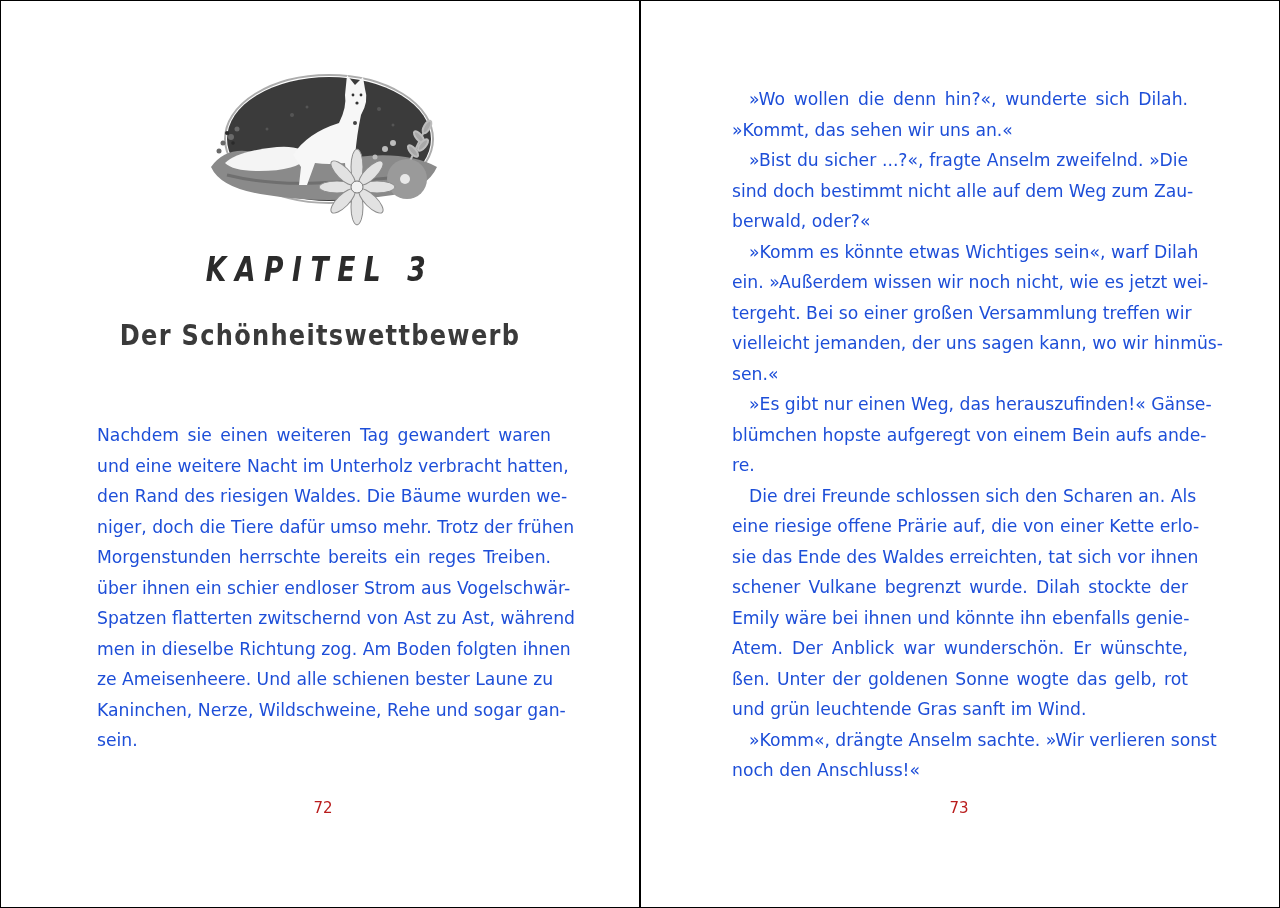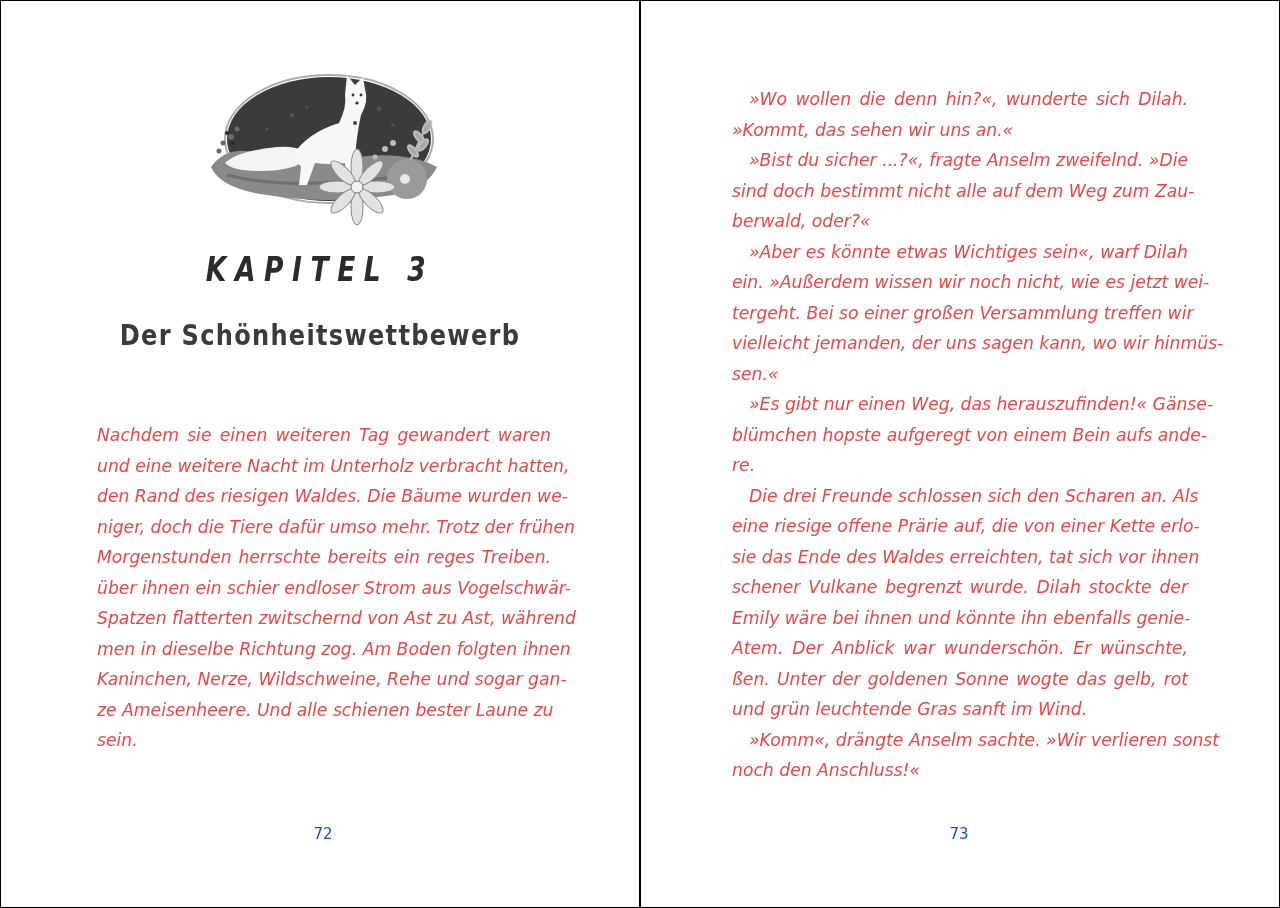--- a/index.html
+++ b/index.html
@@ -76,22 +76,21 @@
       color: #3a3a3a;
       transform: scaleX(0.86);
       transform-origin: center;
     }
 
     .body-text {
       position: absolute;
       font-family: "DejaVu Sans", sans-serif;
       font-size: 17.2px;
       line-height: 30.5px;
-      color: #ef4444;
-      font-style: italic;
+      color: #1d4ed8;
     }
     .body-left {
       left: 96px;
       top: 419px;
       width: 454px;
     }
     .body-right {
       left: 91px;
       top: 83px;
       width: 456px;
@@ -105,24 +104,24 @@
     }
     .line.last {
       text-align-last: left;
     }
     .line.indent {
       padding-left: 17px;
     }
 
     .page-number {
       position: absolute;
-      top: 824px;
+      top: 798px;
       font-family: "DejaVu Sans", sans-serif;
       font-size: 15px;
-      color: #1d4ed8;
+      color: #b91c1c;
       text-align: center;
       width: 60px;
     }
     .page-left .page-number { left: 292px; }
     .page-right .page-number { left: 288px; }
   </style>
 </head>
 <body>
 
 <div class="spread">
@@ -204,38 +203,38 @@
 
     <div class="body-text body-left">
       <span class="line">Nachdem sie einen weiteren Tag gewandert waren</span>
       <span class="line">und eine weitere Nacht im Unterholz verbracht hatten,</span>
       <span class="line">den Rand des riesigen Waldes. Die Bäume wurden we-</span>
       <span class="line">niger, doch die Tiere dafür umso mehr. Trotz der frühen</span>
       <span class="line">Morgenstunden herrschte bereits ein reges Treiben.</span>
       <span class="line">über ihnen ein schier endloser Strom aus Vogelschwär-</span>
       <span class="line">Spatzen flatterten zwitschernd von Ast zu Ast, während</span>
       <span class="line">men in dieselbe Richtung zog. Am Boden folgten ihnen</span>
+      <span class="line">ze Ameisenheere. Und alle schienen bester Laune zu</span>
       <span class="line">Kaninchen, Nerze, Wildschweine, Rehe und sogar gan-</span>
-      <span class="line">ze Ameisenheere. Und alle schienen bester Laune zu</span>
       <span class="line last">sein.</span>
     </div>
 
     <div class="page-number">72</div>
   </div>
 
   <div class="gutter"></div>
 
   <div class="page page-right">
     <div class="body-text body-right">
       <span class="line indent">»Wo wollen die denn hin?«, wunderte sich Dilah.</span>
       <span class="line last">»Kommt, das sehen wir uns an.«</span>
       <span class="line indent">»Bist du sicher ...?«, fragte Anselm zweifelnd. »Die</span>
       <span class="line">sind doch bestimmt nicht alle auf dem Weg zum Zau-</span>
       <span class="line last">berwald, oder?«</span>
-      <span class="line indent">»Aber es könnte etwas Wichtiges sein«, warf Dilah</span>
+      <span class="line indent">»Komm es könnte etwas Wichtiges sein«, warf Dilah</span>
       <span class="line">ein. »Außerdem wissen wir noch nicht, wie es jetzt wei-</span>
       <span class="line">tergeht. Bei so einer großen Versammlung treffen wir</span>
       <span class="line">vielleicht jemanden, der uns sagen kann, wo wir hinmüs-</span>
       <span class="line last">sen.«</span>
       <span class="line indent">»Es gibt nur einen Weg, das herauszufinden!« Gänse-</span>
       <span class="line">blümchen hopste aufgeregt von einem Bein aufs ande-</span>
       <span class="line last">re.</span>
       <span class="line indent">Die drei Freunde schlossen sich den Scharen an. Als</span>
       <span class="line">eine riesige offene Prärie auf, die von einer Kette erlo-</span>
       <span class="line">sie das Ende des Waldes erreichten, tat sich vor ihnen</span>

